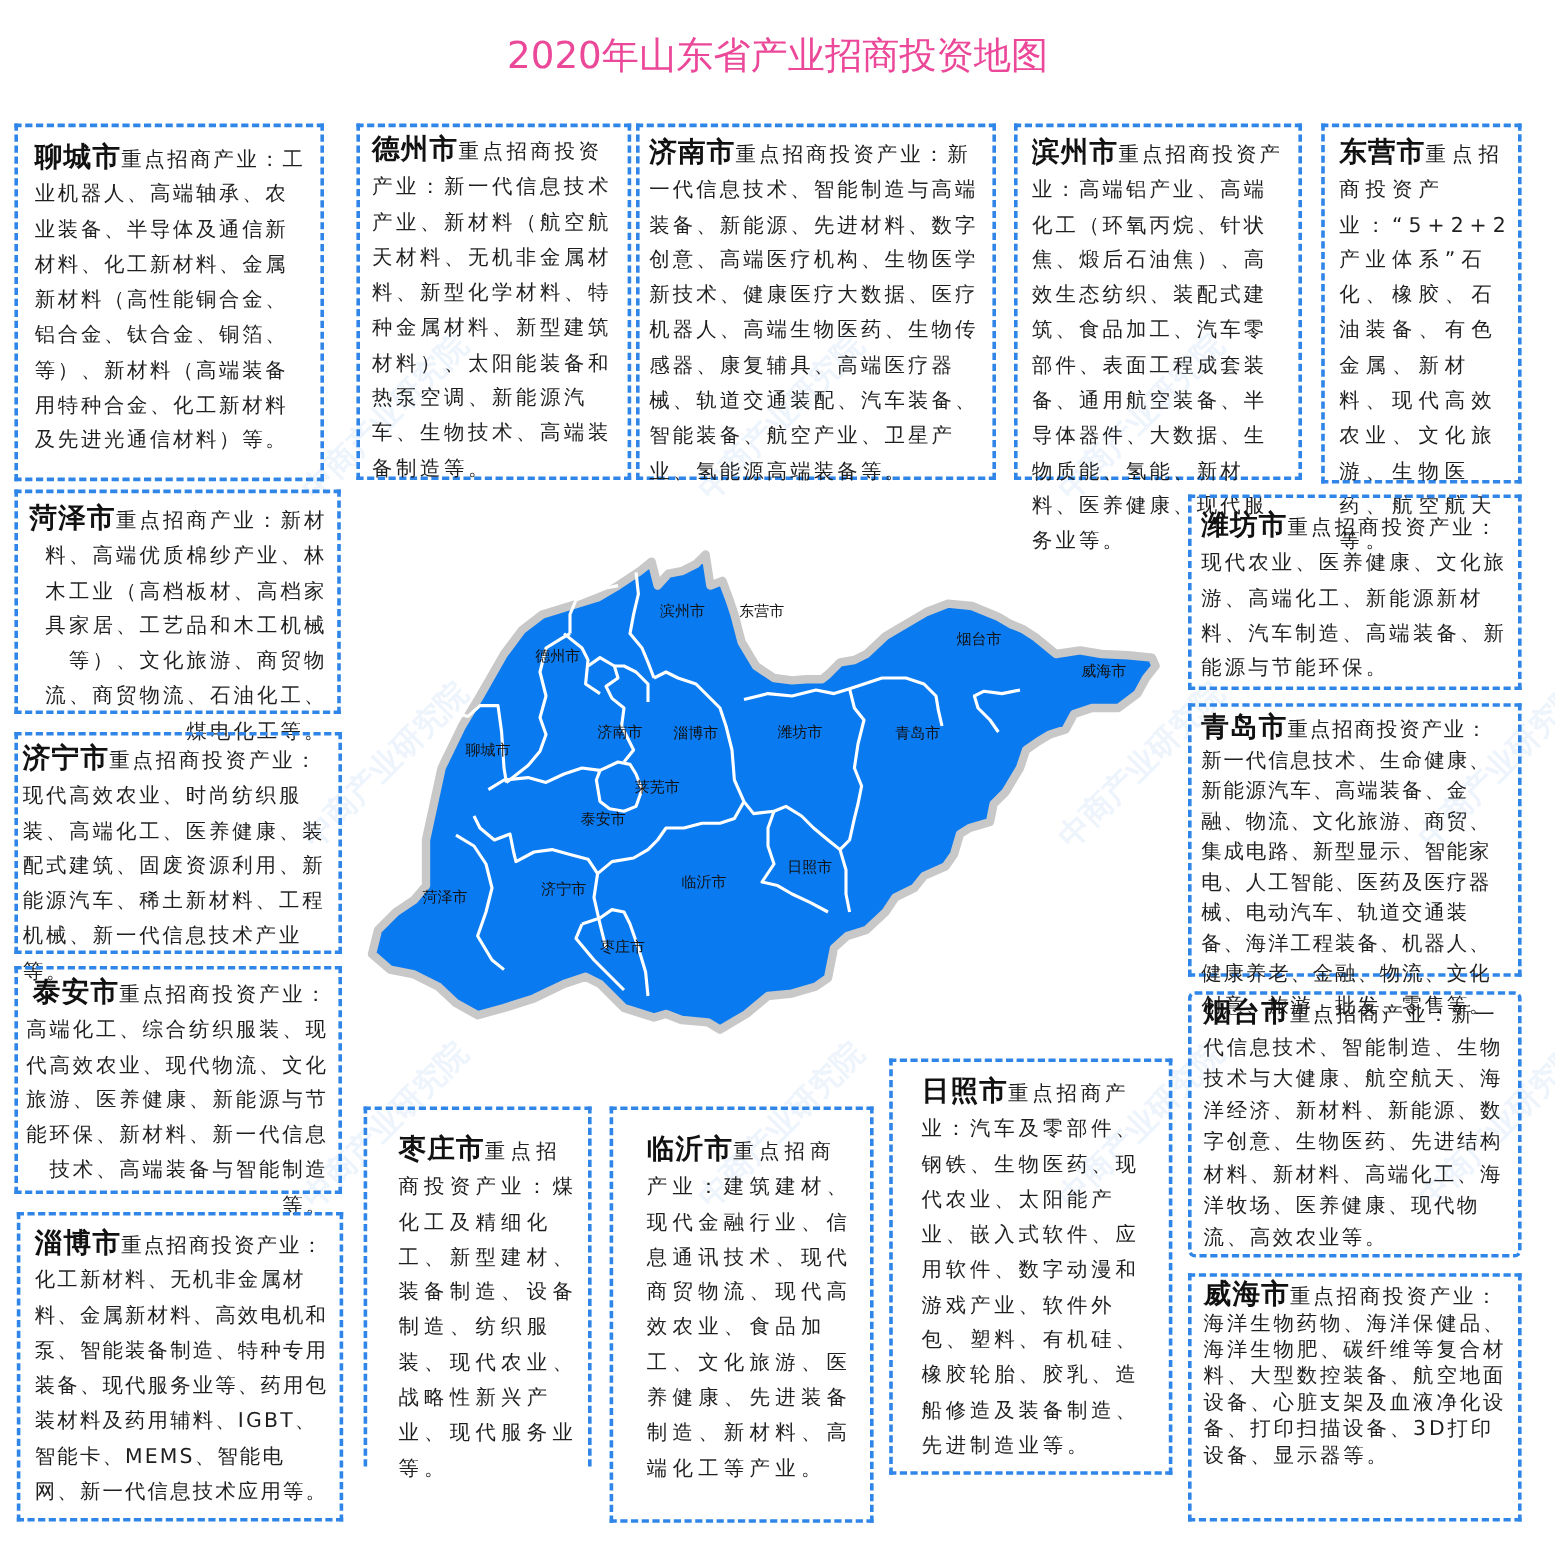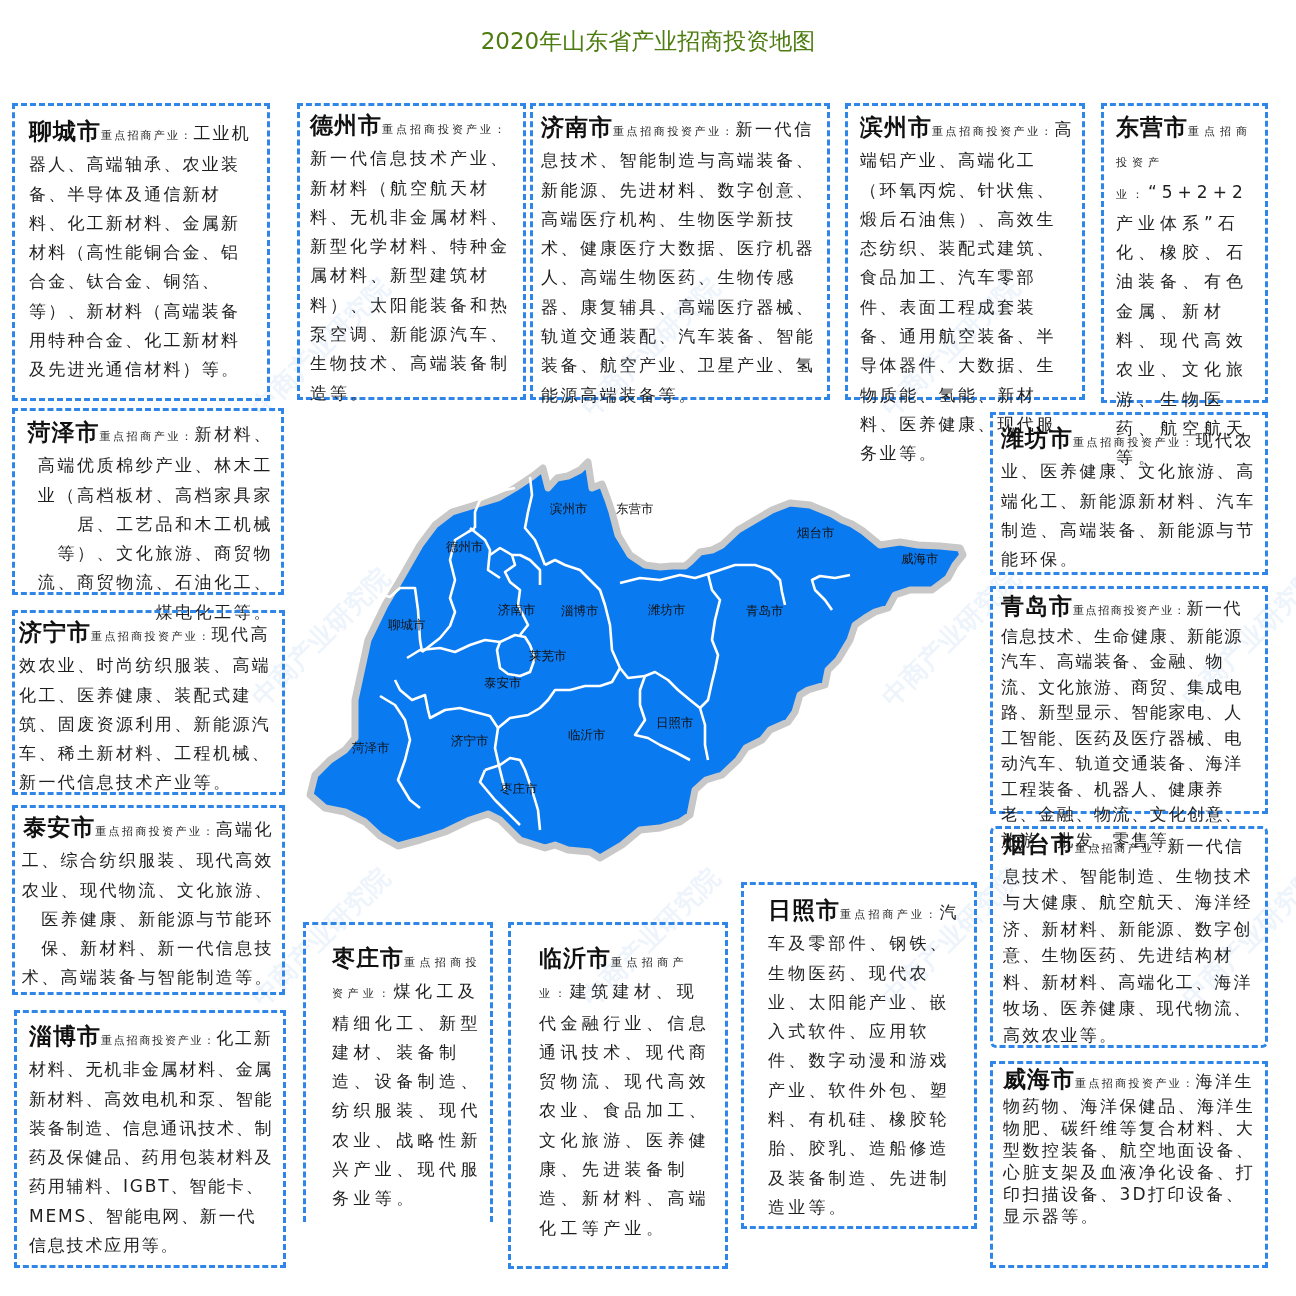--- a/index.html
+++ b/index.html
@@ -1,20 +1,20 @@
 <!DOCTYPE html>
 <html><head>
 <meta charset="utf-8">
 <style>
   html,body{margin:0;padding:0;background:#ffffff;}
   body{width:1296px;height:1296px;position:relative;overflow:hidden;font-family:"DejaVu Sans","Liberation Sans",sans-serif;color:#1a1a1a;}
-  .title{position:absolute;left:0;top:26px;width:1296px;text-align:center;font-size:23px;letter-spacing:0px;color:#4d7c0f;font-family:"DejaVu Sans",sans-serif;}
+  .title{position:absolute;left:0;top:26px;width:1296px;text-align:center;font-size:31px;letter-spacing:0px;color:#ec4899;font-family:"DejaVu Sans",sans-serif;}
   .box{position:absolute;border:3px dashed #2f86e8;box-sizing:border-box;padding:6px 8px 4px 12px;font-size:17px;line-height:29.3px;letter-spacing:2.2px;color:#1f1f1f;background:rgba(255,255,255,0.0);}
   .box .city{font-family:"DejaVu Serif","Liberation Serif",serif;font-weight:bold;font-size:23px;letter-spacing:1px;color:#111;}
-  .box .lead{font-size:11px;}
+  .box .lead{font-size:17px;}
   .box.narrow{letter-spacing:4px;}
   .map{position:absolute;left:300px;top:430px;width:680px;height:440px;}
   .map .label{font-family:"DejaVu Sans",sans-serif;font-size:12.5px;fill:#111;}
   .watermark{position:absolute;color:rgba(120,170,230,0.13);font-size:26px;font-weight:bold;transform:rotate(-45deg);white-space:nowrap;pointer-events:none;font-family:"DejaVu Sans",sans-serif;}
 </style>
 </head>
 <body>
 
 <div class="watermark" style="left:230px;top:330px;">中商产业研究院</div>
 <div class="watermark" style="left:560px;top:330px;">中商产业研究院</div>
@@ -56,21 +56,21 @@
 
 <div class="box" style="left:12px;top:610px;width:273px;height:185px;padding-top:4px;padding-left:4px;letter-spacing:2.4px;">
   <span class="city">济宁市</span><span class="lead">重点招商投资产业：</span><span>现代高效农业、时尚纺织服装、高端化工、医养健康、装配式建筑、固废资源利用、新能源汽车、稀土新材料、工程机械、新一代信息技术产业等。</span>
 </div>
 
 <div class="box" style="left:12px;top:805px;width:273px;height:190px;padding-top:4px;padding-left:4px;letter-spacing:2.4px;text-align:right;">
   <span class="city">泰安市</span><span class="lead">重点招商投资产业：</span><span>高端化工、综合纺织服装、现代高效农业、现代物流、文化旅游、医养健康、新能源与节能环保、新材料、新一代信息技术、高端装备与智能制造等。</span>
 </div>
 
 <div class="box" style="left:14px;top:1010px;width:272px;height:258px;padding-top:8px;padding-left:12px;letter-spacing:1.8px;">
-  <span class="city">淄博市</span><span class="lead">重点招商投资产业：</span><span>化工新材料、无机非金属材料、金属新材料、高效电机和泵、智能装备制造、信息通讯技术、制药及保健品、药用包装材料及药用辅料、IGBT、智能卡、MEMS、智能电网、新一代信息技术应用等。</span>
+  <span class="city">淄博市</span><span class="lead">重点招商投资产业：</span><span>化工新材料、无机非金属材料、金属新材料、高效电机和泵、智能装备制造、特种专用装备、现代服务业等、药用包装材料及药用辅料、IGBT、智能卡、MEMS、智能电网、新一代信息技术应用等。</span>
 </div>
 
 <div class="box narrow" style="left:303px;top:922px;width:190px;height:300px;padding-top:18px;padding-left:26px;letter-spacing:4.4px;border-bottom:none;">
   <span class="city">枣庄市</span><span class="lead">重点招商投资产业：</span><span>煤化工及精细化工、新型建材、装备制造、设备制造、纺织服装、现代农业、战略性新兴产业、现代服务业等。</span>
 </div>
 
 <div class="box narrow" style="left:508px;top:922px;width:220px;height:347px;padding-top:18px;padding-left:28px;letter-spacing:4.4px;">
   <span class="city">临沂市</span><span class="lead">重点招商产业：</span><span>建筑建材、现代金融行业、信息通讯技术、现代商贸物流、现代高效农业、食品加工、文化旅游、医养健康、先进装备制造、新材料、高端化工等产业。</span>
 </div>
 

